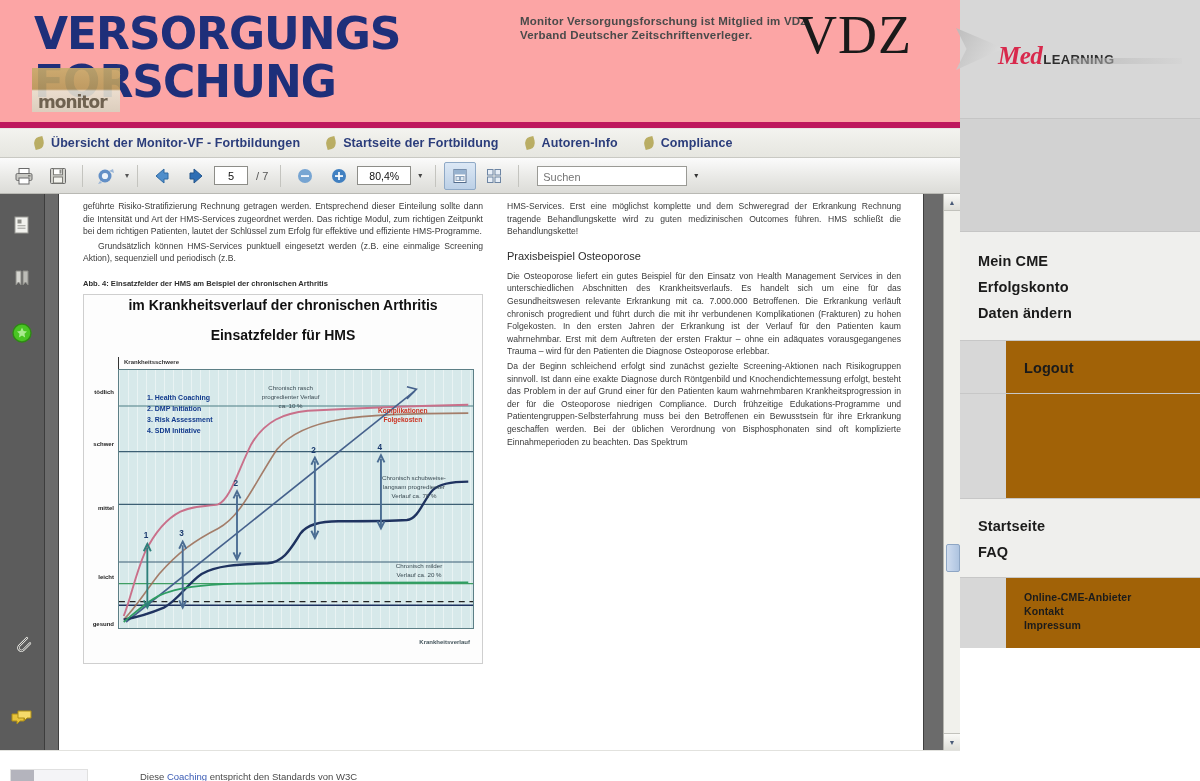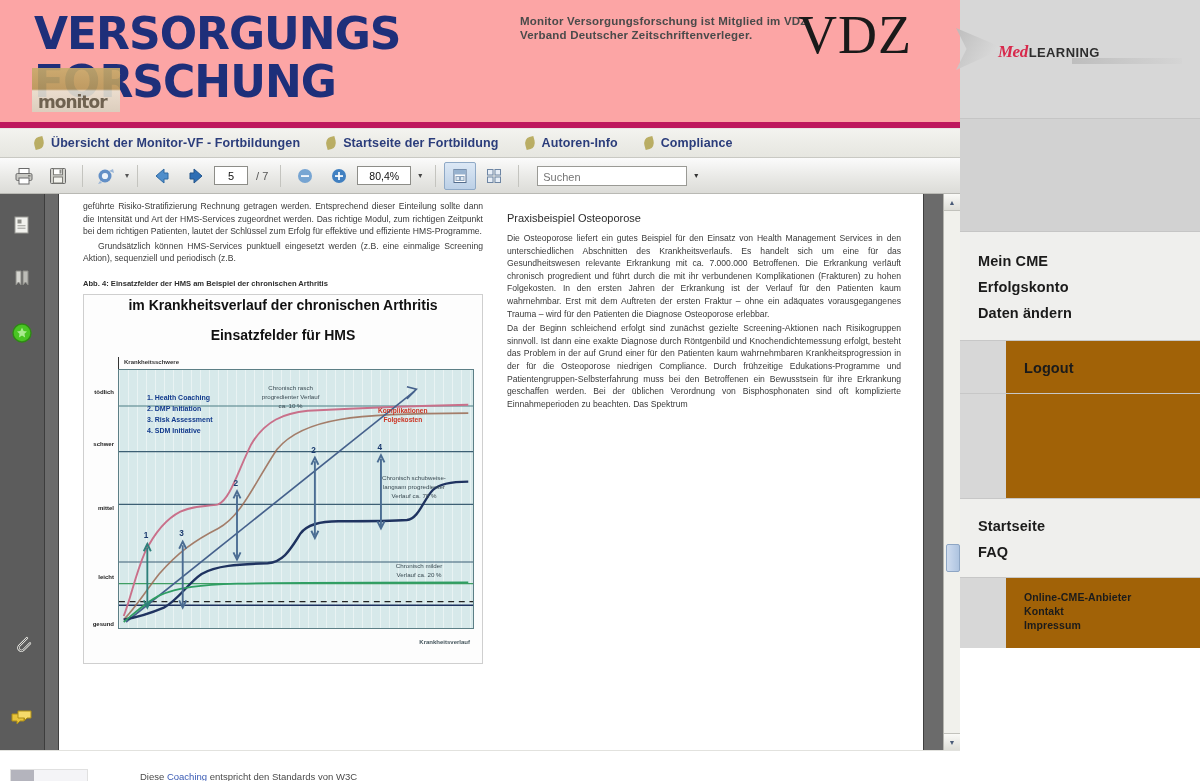--- a/index.html
+++ b/index.html
@@ -217,21 +217,21 @@
   }
   .ml-swoosh{
     position:absolute;left:-4px;top:28px;width:48px;height:42px;
     background:linear-gradient(120deg,#b9b9b9,#e4e4e4);
     clip-path:polygon(0 0,100% 48%,0 100%,22% 50%);
     opacity:.85;
   }
   .ml-logo{position:absolute;left:38px;top:42px;display:flex;align-items:baseline;}
   .ml-med{
     font-family:"Liberation Serif", serif;font-style:italic;font-weight:bold;
-    font-size:17px;color:#d8294c;letter-spacing:-.5px;
+    font-size:25px;color:#d8294c;letter-spacing:-.5px;
   }
   .ml-learn{
     font-size:13px;font-weight:bold;color:#2e2e2e;letter-spacing:.4px;margin-left:1px;
   }
   .ml-tag{
     position:absolute;left:112px;top:58px;width:110px;height:6px;
     background:linear-gradient(90deg,#a9a9a9,#d3d3d3);opacity:.55;
   }
   .side-gap{height:112px;background:#d2d2d2;border-bottom:1px solid #c5c5c5;}
   .side-block{background:#efefed;padding:16px 0 14px 18px;}
@@ -500,20 +500,21 @@
                     <div class="annot" style="left:74%;top:40%;width:66px">Chronisch schubweise-langsam progredienter Verlauf ca. 70 %</div>
                     <div class="annot" style="left:76%;top:74%;width:62px">Chronisch milder Verlauf ca. 20 %</div>
                   </div>
 
                   <div class="xcap">Krankheitsverlauf</div>
                 </div>
               </div>
             </div>
 
             <div class="col">
+              <div class="ptext">HMS-Services. Erst eine möglichst komplette und dem Schweregrad der Erkrankung Rechnung tragende Behandlungskette wird zu guten medizinischen Outcomes führen. HMS schließt die Behandlungskette!</div>
               <div class="subhead">Praxisbeispiel Osteoporose</div>
               <div class="ptext ind">Die Osteoporose liefert ein gutes Beispiel für den Einsatz von Health Management Services in den unterschiedlichen Abschnitten des Krankheitsverlaufs. Es handelt sich um eine für das Gesundheitswesen relevante Erkrankung mit ca. 7.000.000 Betroffenen. Die Erkrankung verläuft chronisch progredient und führt durch die mit ihr verbundenen Komplikationen (Frakturen) zu hohen Folgekosten. In den ersten Jahren der Erkrankung ist der Verlauf für den Patienten kaum wahrnehmbar. Erst mit dem Auftreten der ersten Fraktur – ohne ein adäquates vorausgegangenes Trauma – wird für den Patienten die Diagnose Osteoporose erlebbar.</div>
               <div class="ptext ind" style="margin-top:2px">Da der Beginn schleichend erfolgt sind zunächst gezielte Screening-Aktionen nach Risikogruppen sinnvoll. Ist dann eine exakte Diagnose durch Röntgenbild und Knochendichtemessung erfolgt, besteht das Problem in der auf Grund einer für den Patienten kaum wahrnehmbaren Krankheitsprogression in der für die Osteoporose niedrigen Compliance. Durch frühzeitige Edukations-Programme und Patientengruppen-Selbsterfahrung muss bei den Betroffenen ein Bewusstsein für ihre Erkrankung geschaffen werden. Bei der üblichen Verordnung von Bisphosphonaten sind oft komplizierte Einnahmeperioden zu beachten. Das Spektrum</div>
             </div>
 
           </div>
         </div>
       </div>
 
       <div class="vscroll">

